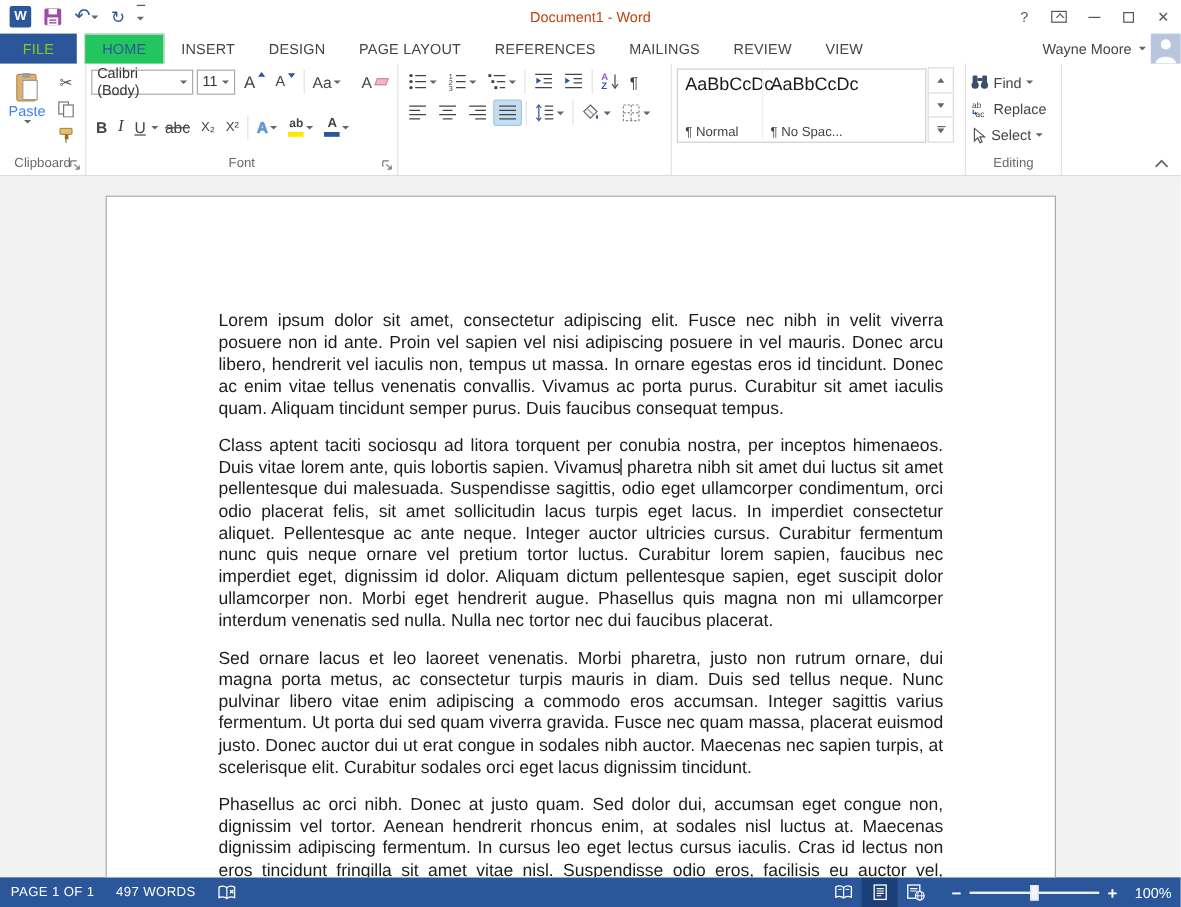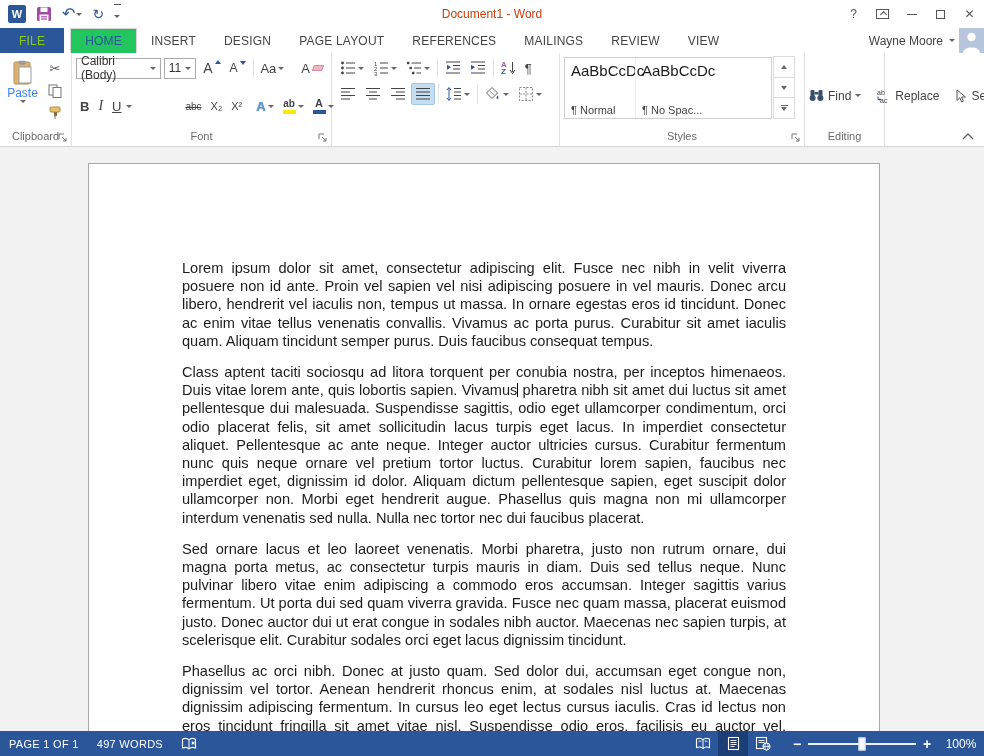--- a/index.html
+++ b/index.html
@@ -59,21 +59,21 @@
 
   
   .combo { display:flex; align-items:center; justify-content:space-between; border:1px solid #ababab;
            background:#fff; height:21px; padding:0 4px; font-size:12px; color:#333; }
   .combo .dd { margin-left:3px; }
 
   .fbtn { font-size:13px; color:#444; }
   .bold { font-weight:bold; }
   .it { font-family:"Liberation Serif",serif; font-style:italic; font-size:14px; }
   .und { text-decoration:underline; }
-  .strike { text-decoration:line-through; font-size:10px;margin-left:48px; }
+  .strike { text-decoration:line-through; font-size:13px; }
   .fx-a { color:#5b9bd5; font-weight:bold; text-shadow:0 0 1px #2b579a; }
   .colorbar { display:flex; flex-direction:column; align-items:center; line-height:11px; }
   .colorbar .bar { width:13px; height:4px; margin-top:1px; }
   .tri-up-b { width:0;height:0;border-left:3px solid transparent;border-right:3px solid transparent;
               border-bottom:4px solid #2b579a; align-self:flex-start; margin-top:2px;}
   .tri-dn-b { width:0;height:0;border-left:3px solid transparent;border-right:3px solid transparent;
               border-top:4px solid #2b579a; align-self:flex-start; margin-top:3px;}
   .eraser { display:inline-block; width:10px; height:6px; background:#f4b6c2; border:1px solid #cf8ca0;
             transform:skewX(-20deg); margin-left:1px; }
 
@@ -88,21 +88,21 @@
   .scrollcol { width:22px; display:flex; flex-direction:column; margin-left:1px; }
   .scrollcol .sc { flex:1; border:1px solid #dcdcdc; background:#fff; display:flex; flex-direction:column;
                    align-items:center; justify-content:center; margin-top:-1px; }
   .tri-up-g { width:0;height:0;border-left:3.5px solid transparent;border-right:3.5px solid transparent;
               border-bottom:4px solid #666; }
   .tri-dn-g { width:0;height:0;border-left:3.5px solid transparent;border-right:3.5px solid transparent;
               border-top:4px solid #666; }
   .morebar { width:7px; height:1px; background:#666; margin-bottom:1px; }
 
   
-  .edit-rows { display:flex; flex-direction:row; gap:15px; padding-top:2px;margin-top:27px; }
+  .edit-rows { display:flex; flex-direction:column; gap:3px; padding-top:2px; }
   .erow { display:flex; align-items:center; gap:4px; font-size:12px; color:#444; height:19px; }
 
   .chevron-area { flex:1; position:relative; border-right:none; }
   .collapse-btn { position:absolute; right:10px; bottom:6px; }
 
   
   .docarea { height:584px; background:#f2f2f2; position:relative; overflow:hidden; }
   .page { position:absolute; left:88px; top:16px; width:792px; height:640px; background:#fff;
           border:1px solid #a9a9a9; }
   .pagetext { padding:95px 93px 0 93px; font-size:14.6px; line-height:18.2px; color:#1c1c1c;
@@ -464,29 +464,20 @@
             <span class="sc">
                 <span class="tri-dn-g"></span>
               </span>
             <span class="sc">
                 <span class="morebar"></span>
                 <span class="tri-dn-g"></span>
               </span>
           </div>
         </div>
       </div>
-      <div class="grp-label">
-        <span>Styles</span>
-        <span class="launcher">
-          <svg width="10" height="10">
-              <path d="M1,1 h5 M1,1 v5" stroke="#777" fill="none"></path>
-              <path d="M4,4 L8,8 M8,8 h-3 M8,8 v-3" stroke="#777" fill="none"></path>
-            </svg>
-        </span>
-      </div>
     </div>
 
     <div class="grp" style="width:80px;">
       <div class="grp-body">
         <div class="edit-rows">
           <span class="erow">
             <svg width="15" height="13">
               <rect x="1.5" y="1" width="4" height="6" rx="1" fill="#3b4f6b"></rect>
               <rect x="9.5" y="1" width="4" height="6" rx="1" fill="#3b4f6b"></rect>
               <rect x="5.5" y="3" width="4" height="2.5" fill="#3b4f6b"></rect>

